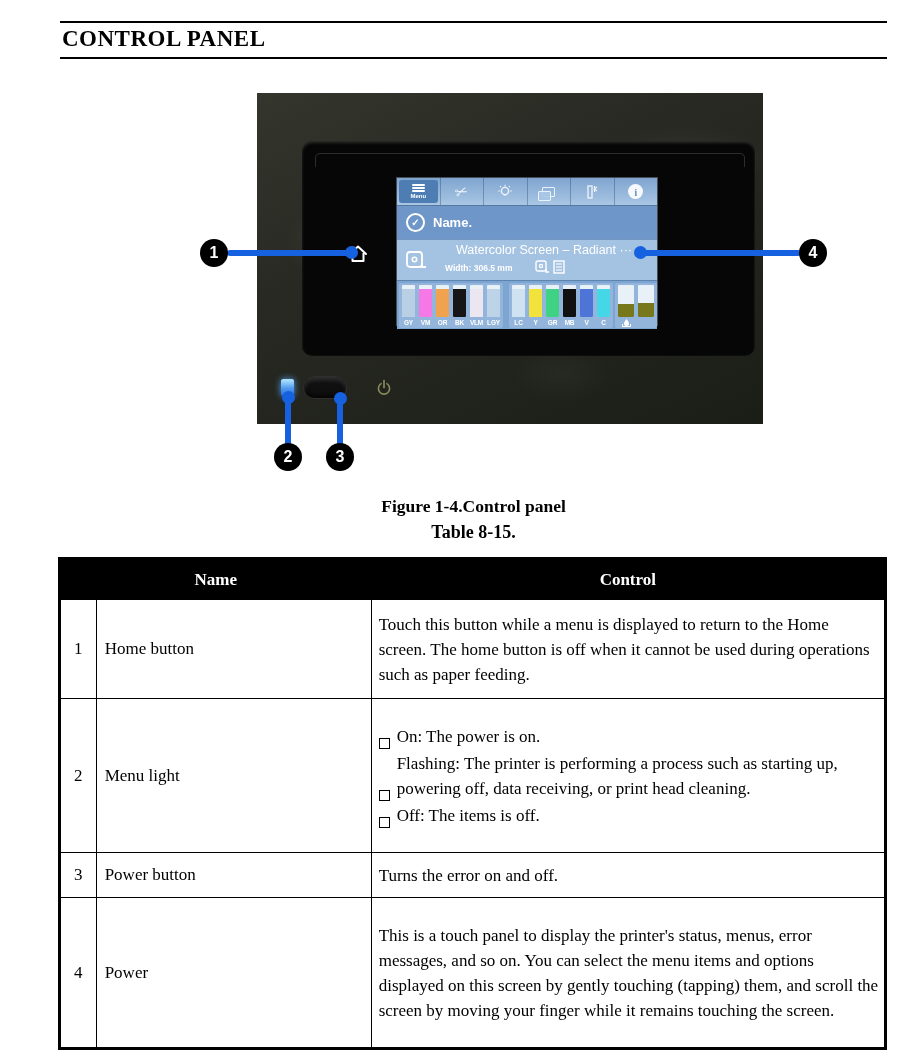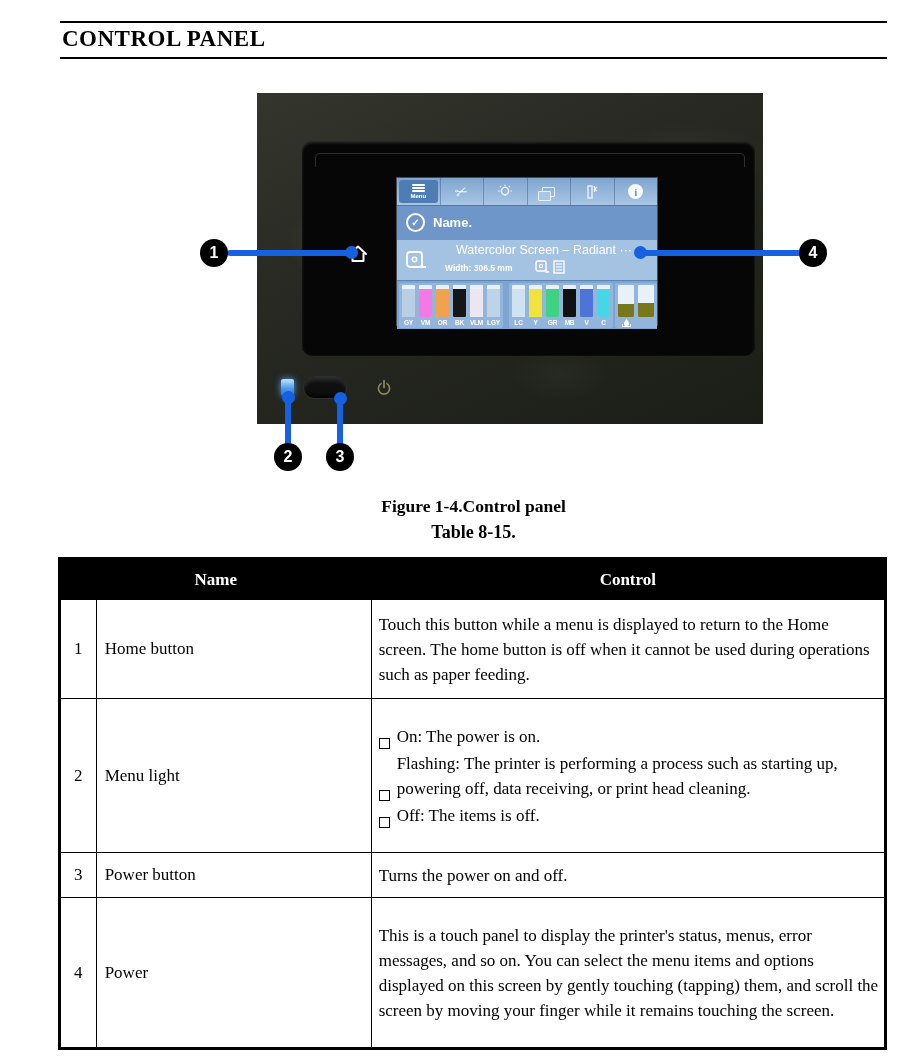--- a/index.html
+++ b/index.html
@@ -404,21 +404,21 @@
         </div>
         <div class="bullet">
           <span class="bullet-sq"></span>
           <span class="bullet-text">Off: The items is off.</span>
         </div>
       </td>
     </tr>
     <tr class="r3">
       <td class="num">3</td>
       <td class="name">Power button</td>
-      <td class="fn">Turns the power on and off.</td>
+      <td class="fn">Turns the error on and off.</td>
     </tr>
     <tr class="r4">
       <td class="num">4</td>
       <td class="name">Power</td>
       <td class="fn">This is a touch panel to display the printer's status, menus, error messages, and so on. You can select the menu items and options displayed on this screen by gently touching (tapping) them, and scroll the screen by moving your finger while it remains touching the screen.</td>
     </tr>
   </tbody>
 </table>
 
 </body></html>

